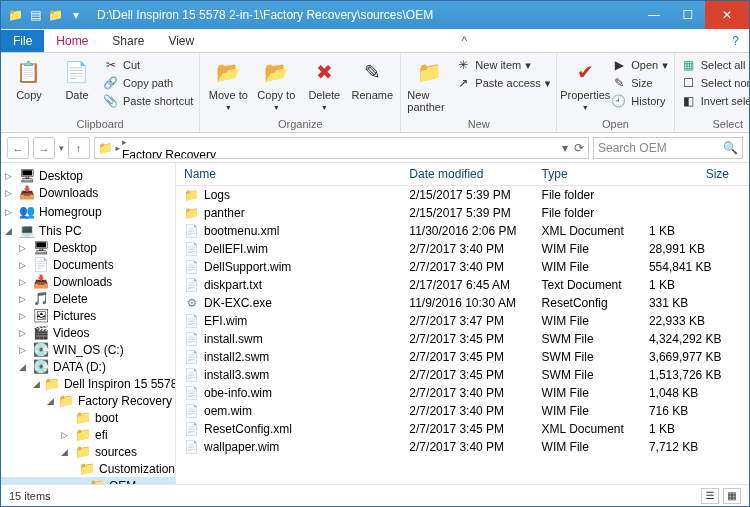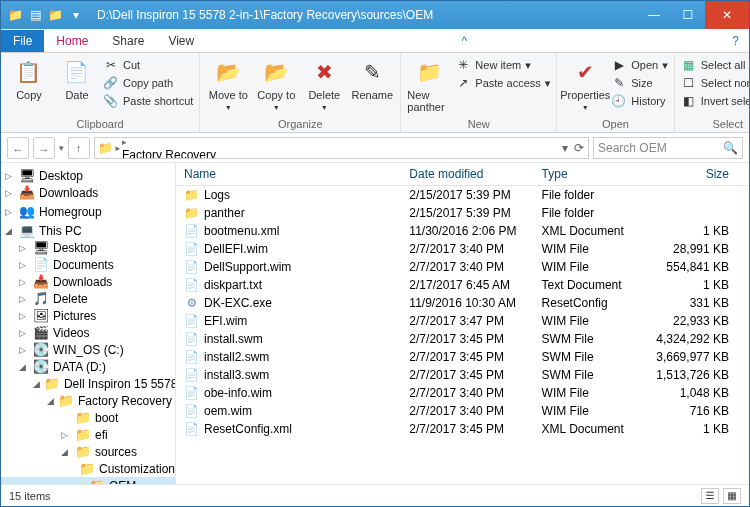--- a/index.html
+++ b/index.html
@@ -35,21 +35,21 @@
 .tree { width:175px; border-right:1px solid #e5e5e5; overflow:auto; font-size:12px; padding:4px 0;}
 .tnode { display:flex; align-items:center; gap:4px; padding:1px 4px; white-space:nowrap;}
 .tnode .arrow{ width:10px; color:#666; font-size:9px;}
 .tnode .ico{ width:16px; text-align:center; font-size:13px;}
 .tnode.sel{ background:#cde8f6;}
 .list { flex:1; overflow:auto; font-size:12px;}
 .list table{ width:100%; border-collapse:collapse;}
 .list th{ text-align:left; font-weight:normal; color:#0c4a6e; padding:4px 8px; border-bottom:1px solid #e5e5e5; font-size:12px; position:sticky; top:0; background:#fff;}
 .list td{ padding:2px 8px; white-space:nowrap;}
 .list td .ico{ display:inline-block; width:16px; text-align:center; margin-right:4px;}
-.list td.size{ text-align:right; padding-right:20px;}
+.list td.size{ text-align:left; padding-right:20px;}
 .statusbar{ height:22px; border-top:1px solid #e5e5e5; display:flex; align-items:center; font-size:11px; color:#333; padding:0 8px;}
 .statusbar .views{ margin-left:auto; display:flex; gap:4px;}
 .statusbar .views span{ width:18px; height:16px; border:1px solid #ccc; display:flex; align-items:center; justify-content:center; font-size:10px;}
 .folder-ico{ color:#f0b018;}
 .file-ico{ color:#6b8fb3;}
 </style>
 </head>
 <body>
 
 <div class="titlebar">
@@ -397,20 +397,26 @@
             <td>2/7/2017 3:40 PM</td>
             <td>WIM File</td>
             <td class="size">716 KB</td>
           </tr>
           <tr>
             <td><span class="ico file-ico">📄</span>ResetConfig.xml</td>
             <td>2/7/2017 3:45 PM</td>
             <td>XML Document</td>
             <td class="size">1 KB</td>
           </tr>
+          <tr>
+            <td><span class="ico file-ico">📄</span>wallpaper.wim</td>
+            <td>2/7/2017 3:40 PM</td>
+            <td>WIM File</td>
+            <td class="size">7,712 KB</td>
+          </tr>
         </tbody>
     </table>
   </div>
 </div>
 
 <div class="statusbar">
   <span>15 items</span>
   <div class="views">
     <span>☰</span>
     <span>▦</span>

